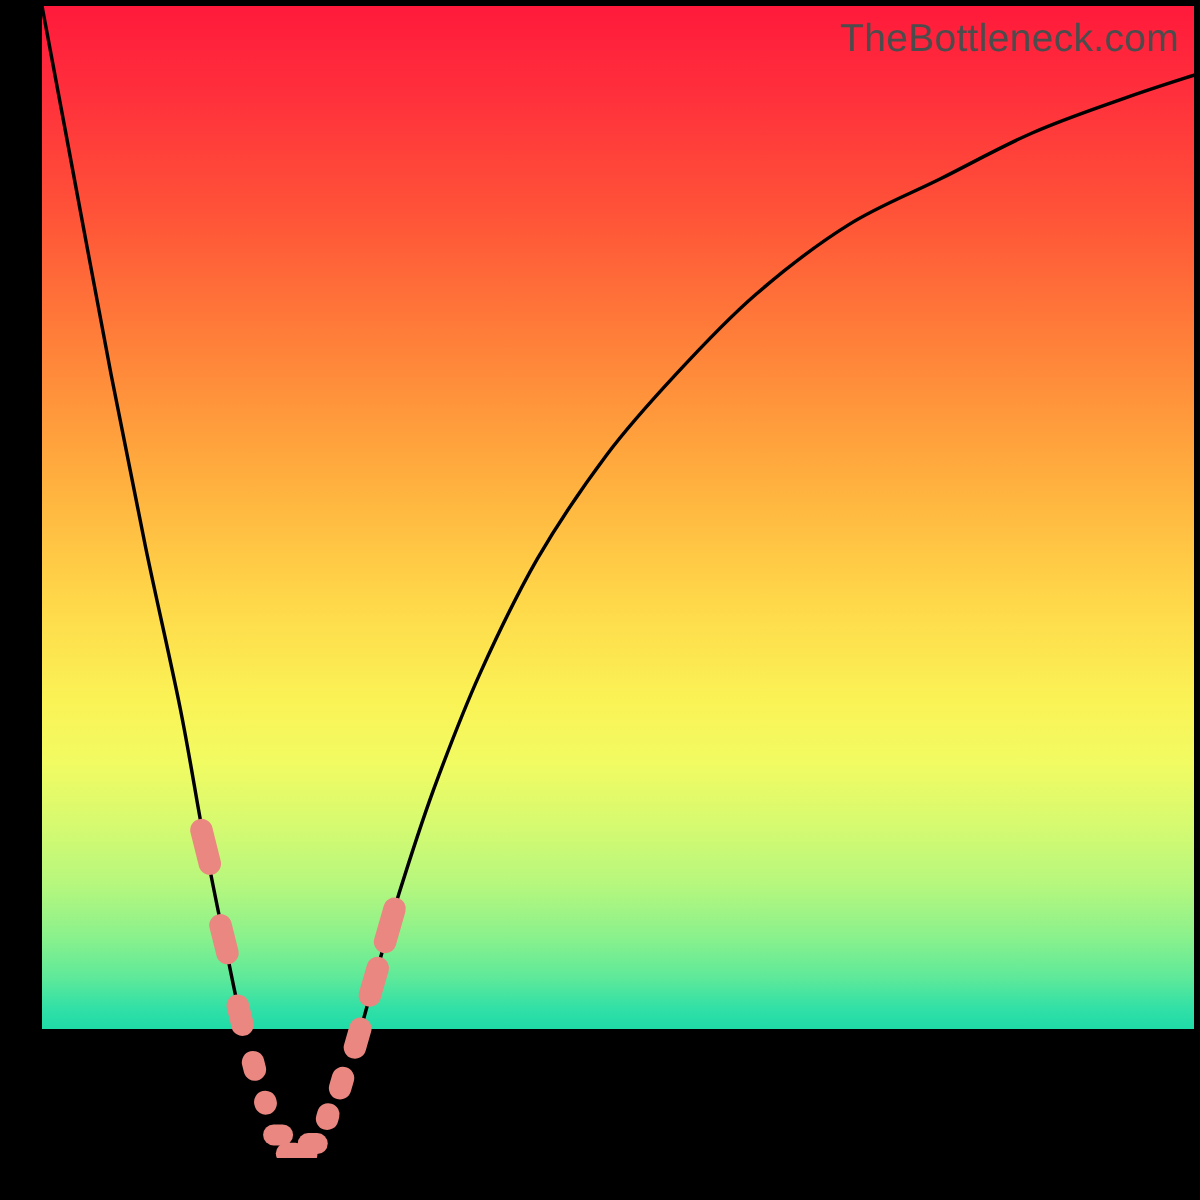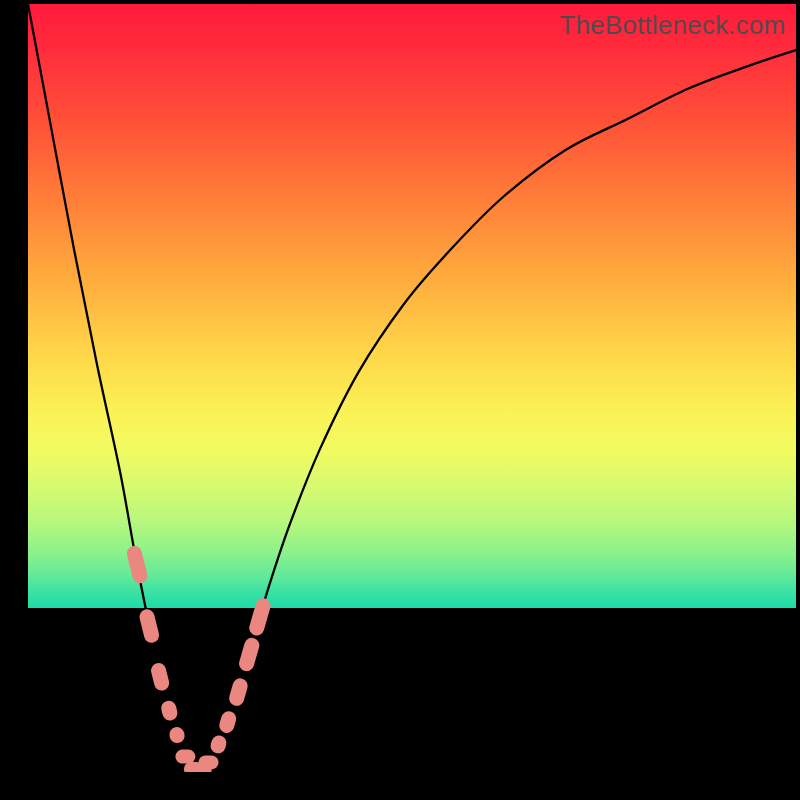--- a/index.html
+++ b/index.html
@@ -15,21 +15,21 @@
     position: relative;
     width: 800px;
     height: 800px;
     background: #000;
   }
   .plot-area {
     position: absolute;
     left: 28px;
     top: 4px;
     width: 768px;
-    height: 604px;
+    height: 682px;
     
     background: linear-gradient(to bottom,
       #ff1a3b 0%,
       #ff2e3c 8%,
       #ff5238 20%,
       #ff7d39 32%,
       #ffae3e 46%,
       #ffd749 58%,
       #faf356 68%,
       #f1fb62 74%,

